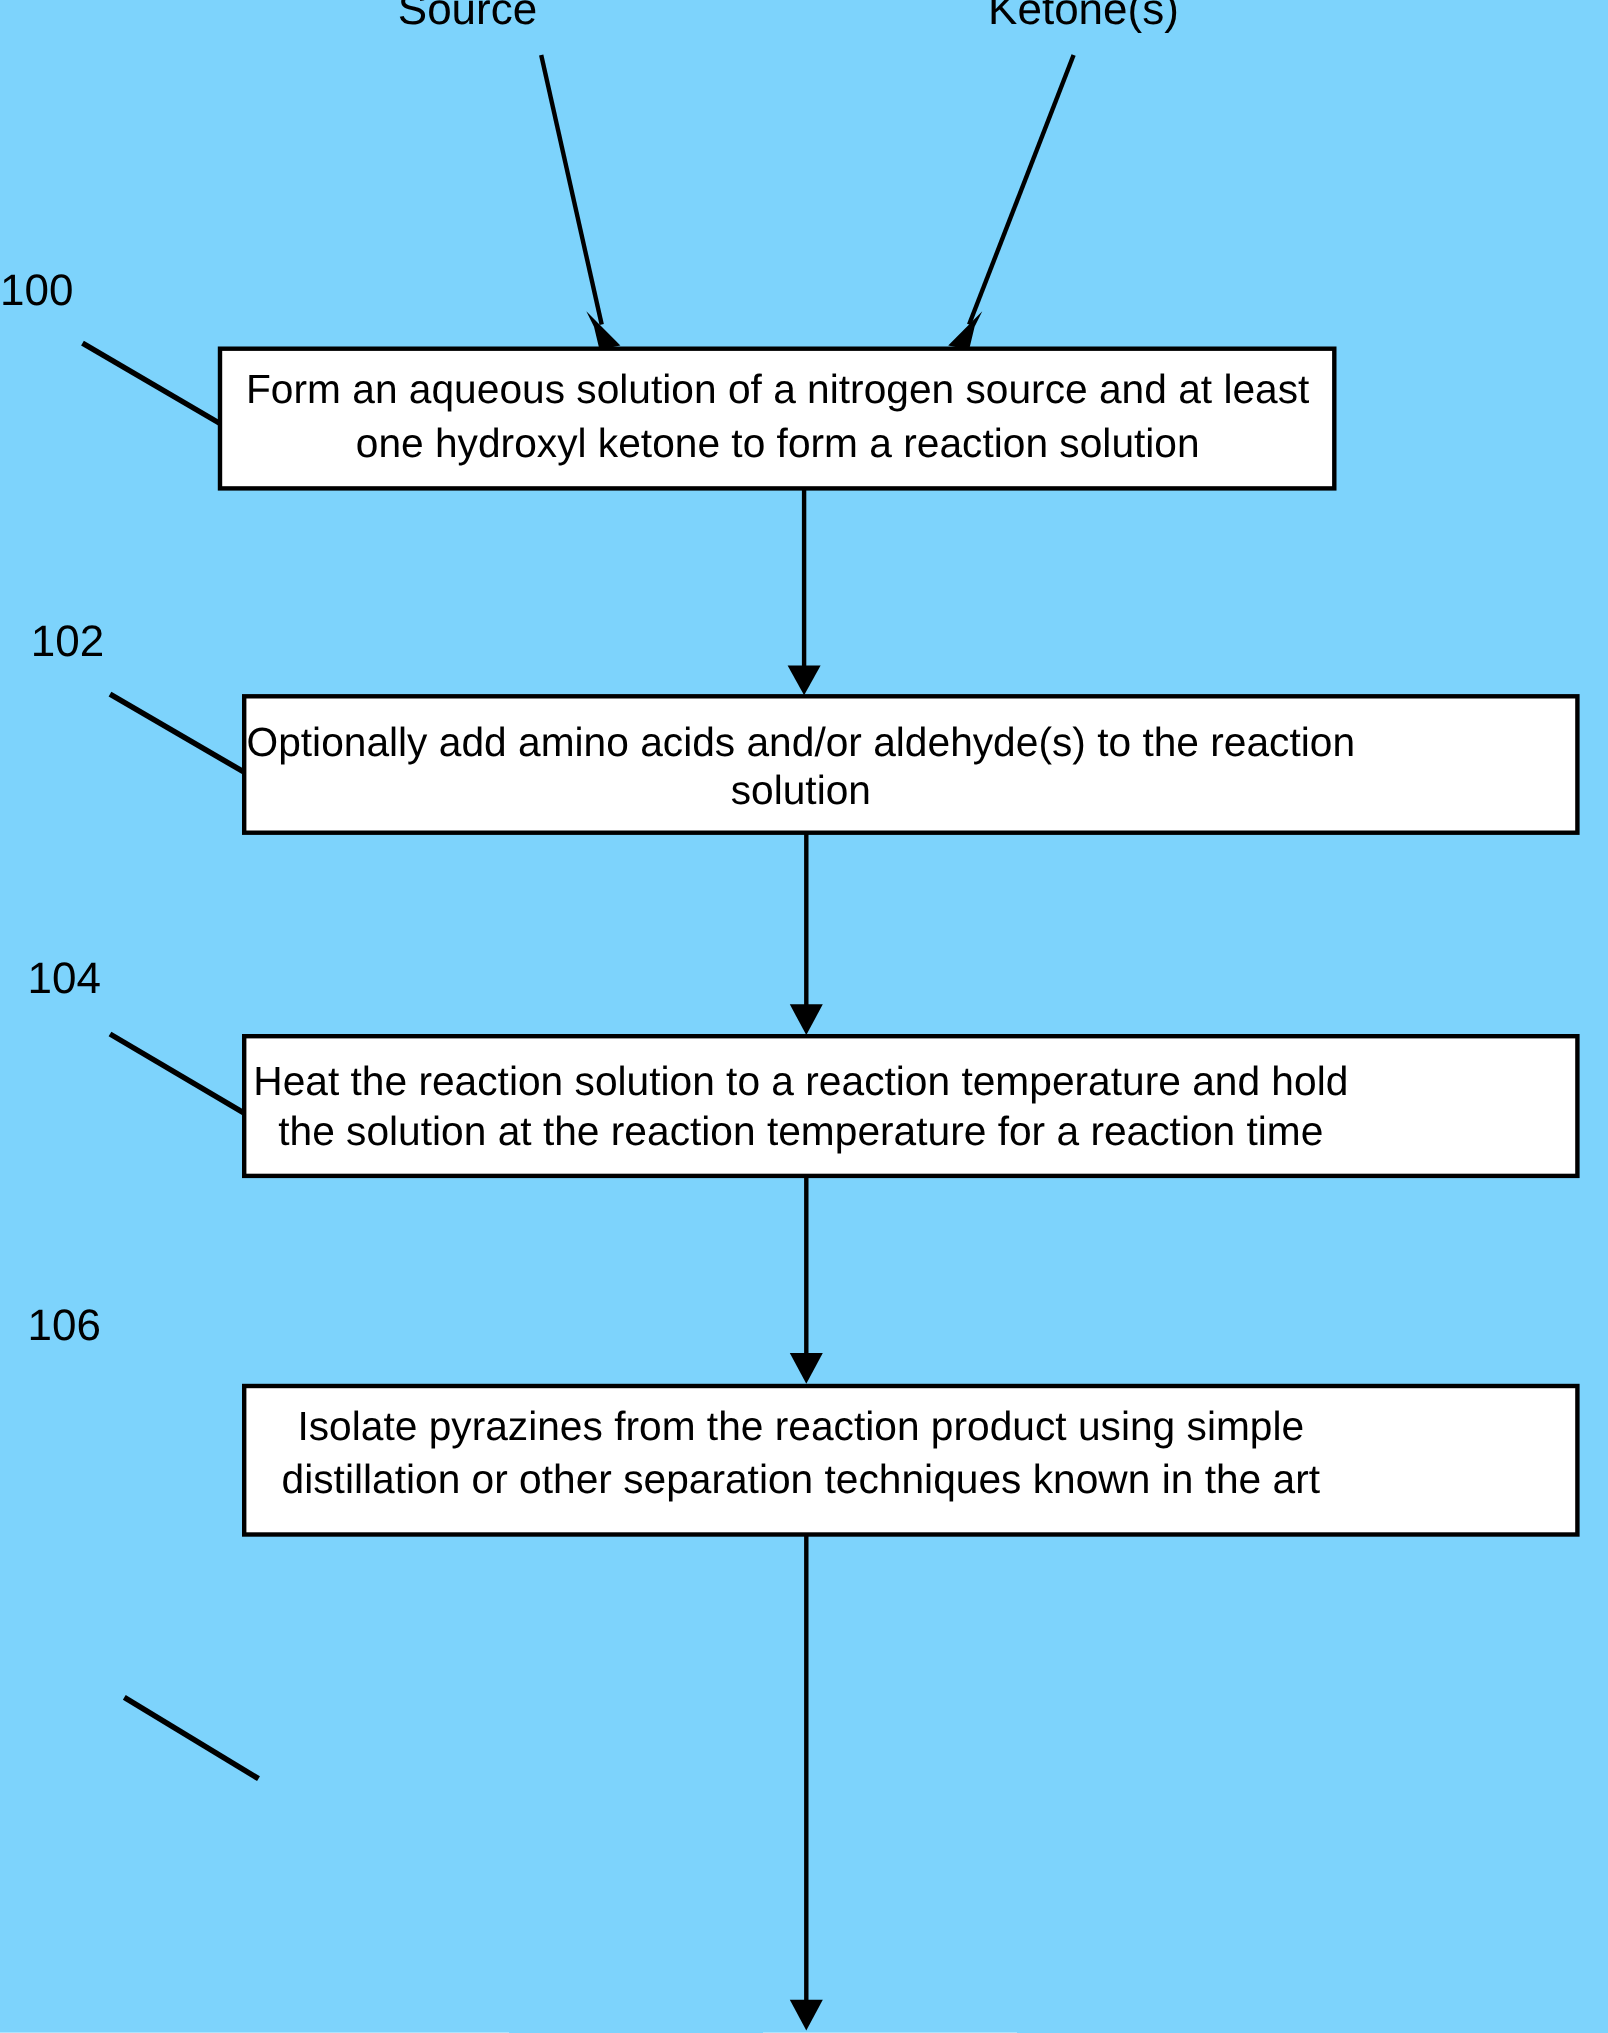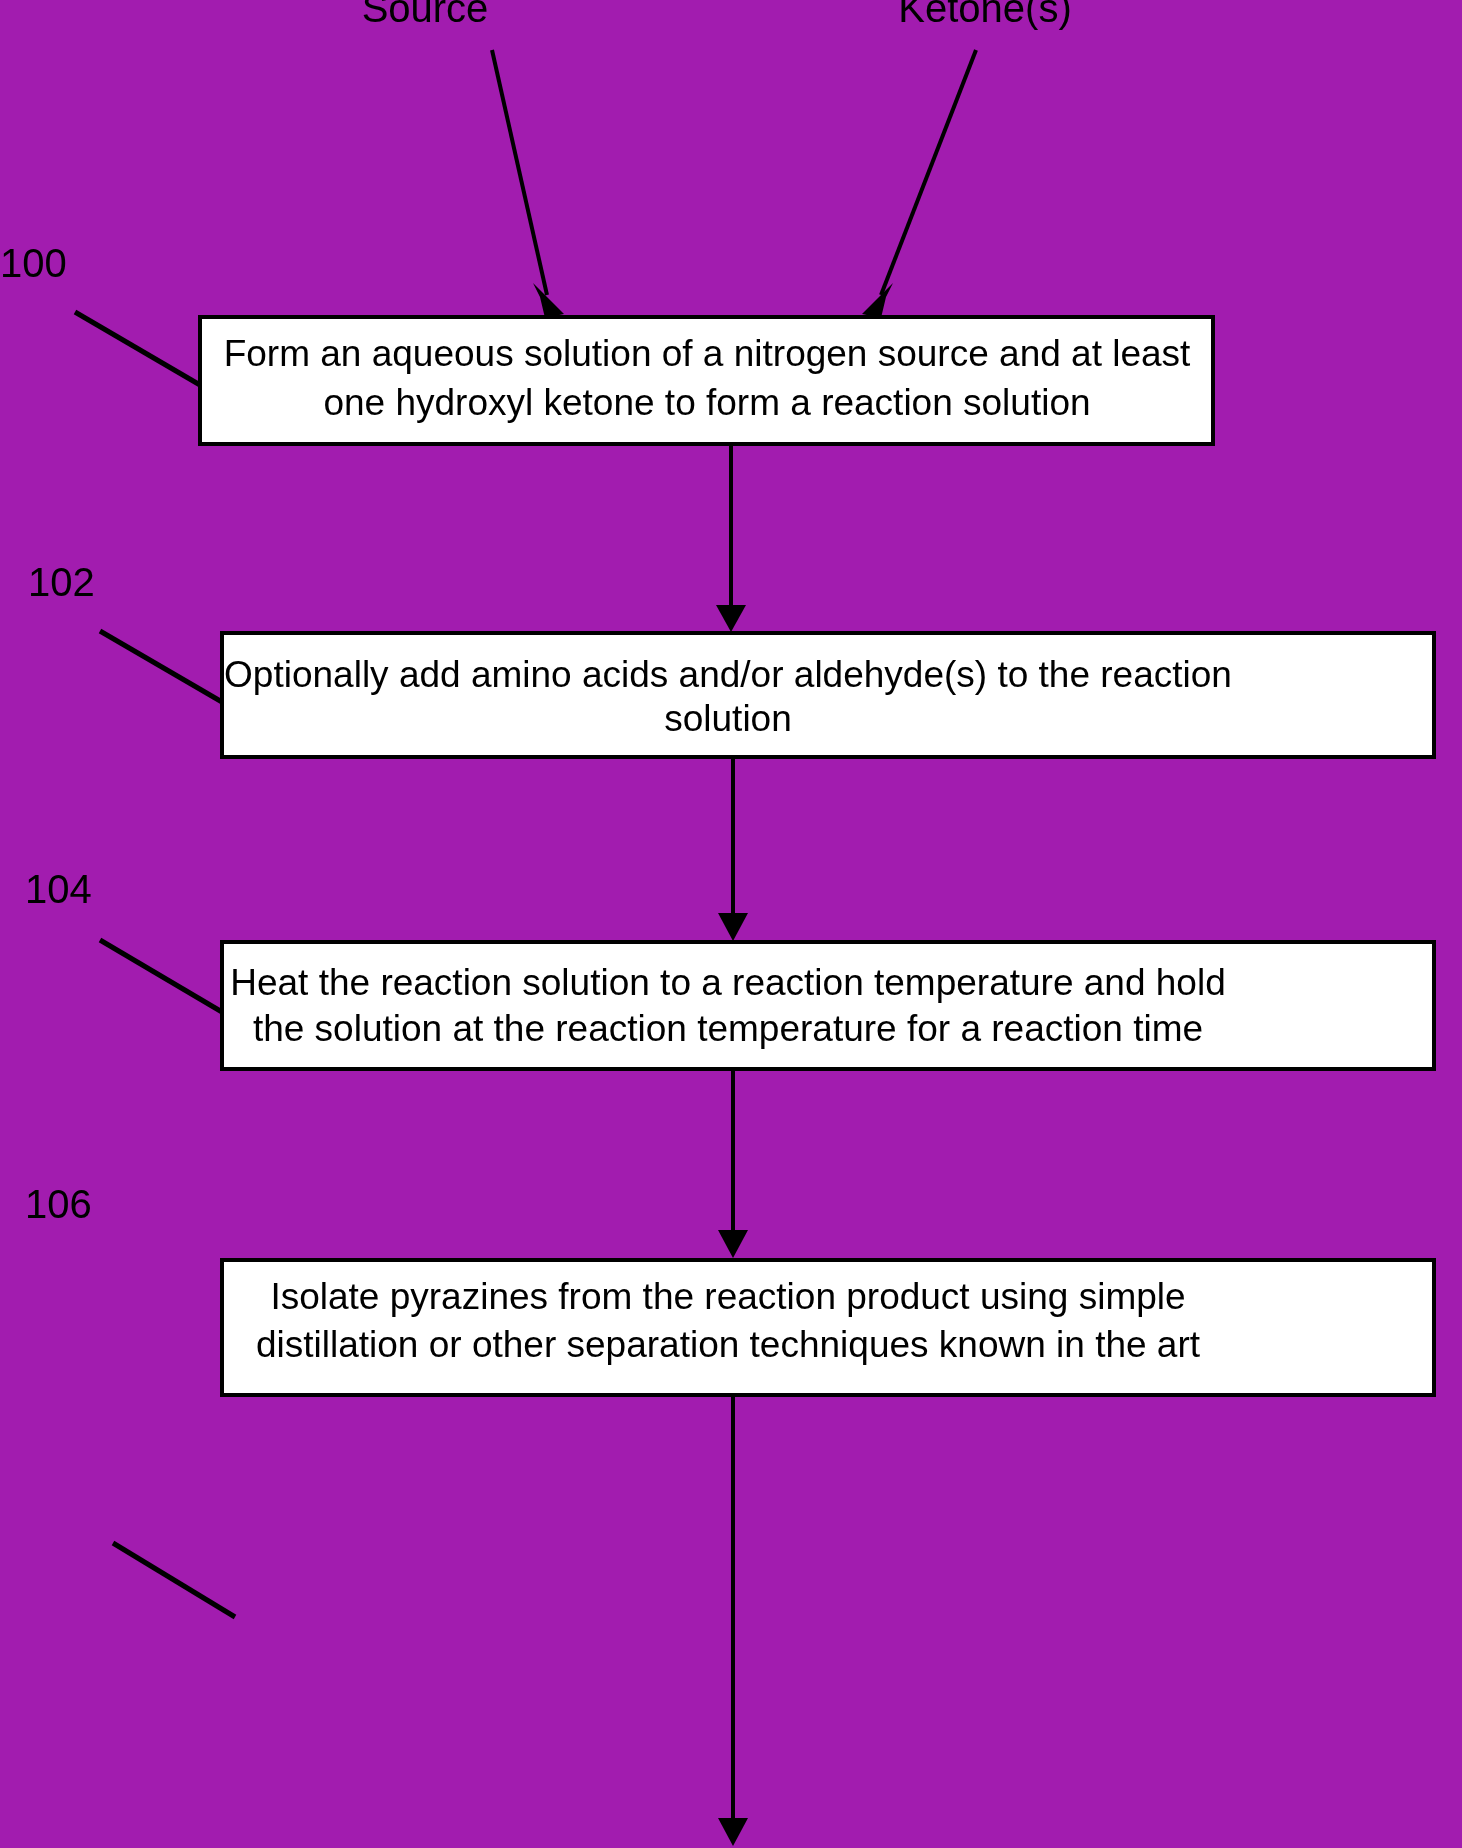--- a/index.html
+++ b/index.html
@@ -10,21 +10,21 @@
   body {
     width: 1462px;
     height: 1848px;
     overflow: hidden;
     font-family: "Liberation Sans", sans-serif;
   }
   #flowchart-root {
     position: relative;
     width: 1462px;
     height: 1848px;
-    background: #a21caf;
+    background: #7dd3fc;
   }
   svg.diagram {
     position: absolute;
     top: 0;
     left: 0;
     width: 1462px;
     height: 1848px;
     display: block;
   }
   .box-rect {

